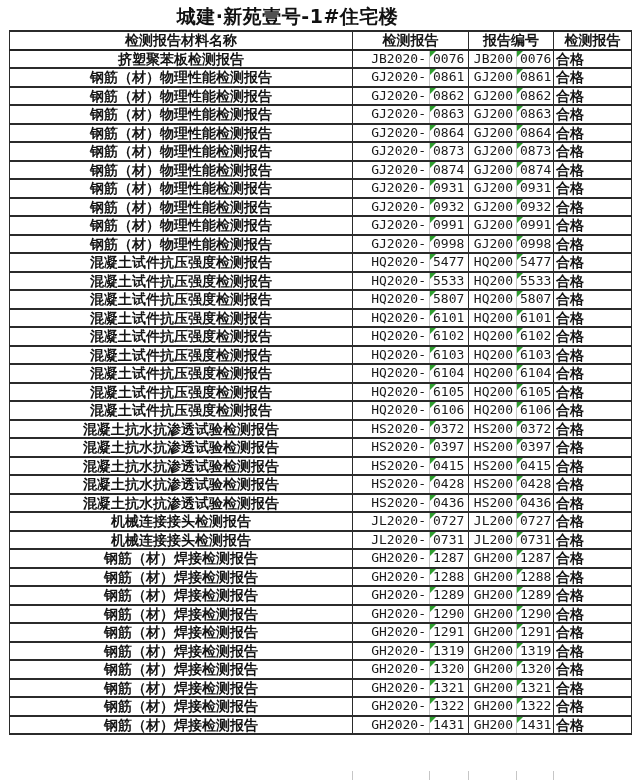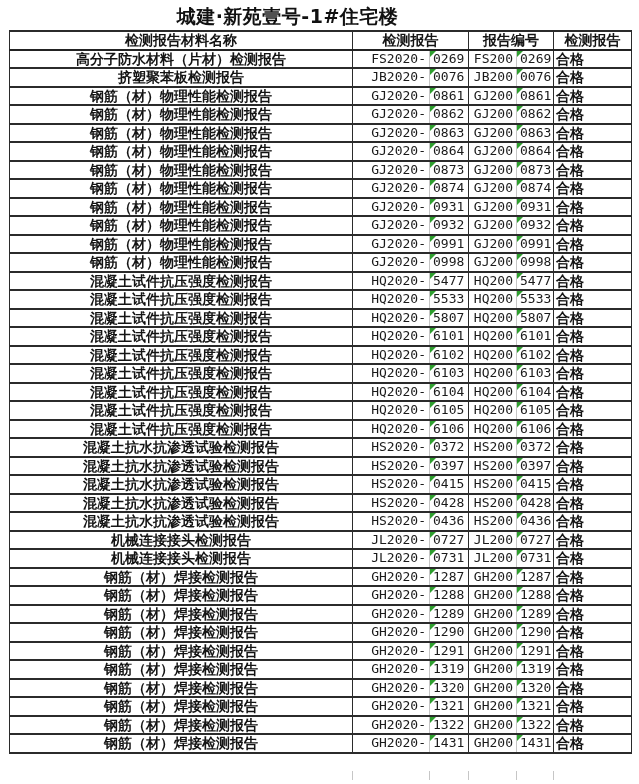--- a/index.html
+++ b/index.html
@@ -69,32 +69,20 @@
   <thead>
     <tr>
       <th>检测报告材料名称</th>
       <th class="v-maj-l" colspan="2">检测报告</th>
       <th class="v-maj-l" colspan="2">报告编号</th>
       <th class="v-maj-l">检测报告</th>
     </tr>
   </thead>
   <tbody>
       <tr>
-    <td class="name">高分子防水材料（片材）检测报告</td>
-    <td class="pref v-maj-l">FS2020-</td>
-    <td class="num v-grid-l">
-      <span class="tri"></span><span>0269</span>
-    </td>
-    <td class="pref v-maj-l">FS200</td>
-    <td class="num v-grid-l">
-      <span class="tri"></span><span>0269</span>
-    </td>
-    <td class="result v-maj-l">合格</td>
-  </tr>
-      <tr>
     <td class="name">挤塑聚苯板检测报告</td>
     <td class="pref v-maj-l">JB2020-</td>
     <td class="num v-grid-l">
       <span class="tri"></span><span>0076</span>
     </td>
     <td class="pref v-maj-l">JB200</td>
     <td class="num v-grid-l">
       <span class="tri"></span><span>0076</span>
     </td>
     <td class="result v-maj-l">合格</td>

